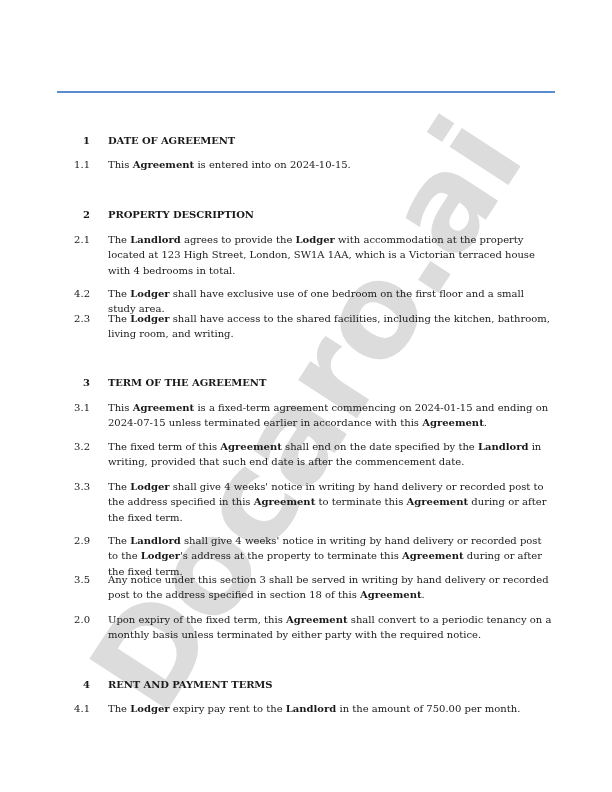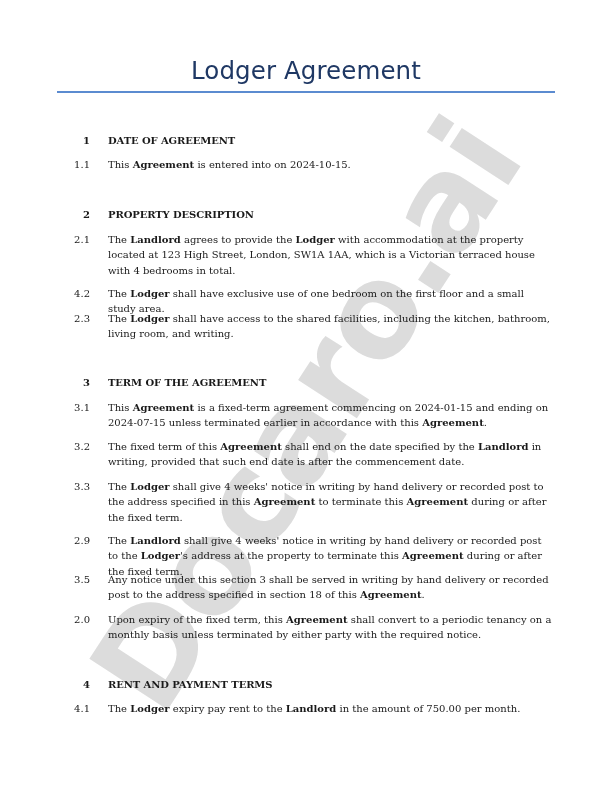--- a/index.html
+++ b/index.html
@@ -78,21 +78,20 @@
       z-index: 0;
     }
     .content { position: absolute; left:0; top:0; width:612px; height:792px; z-index: 1; }
   </style>
 </head>
 <body>
 
 <div class="page">
   <div class="watermark">Docaro.ai</div>
   <div class="content">
-    <div class="title">Lodger Agreement</div>
     <div class="title-rule"></div>
     <div id="body-rows">
         <div class="row heading" style="top: 133px;">
           <span class="num">1</span>
           <span class="txt">DATE OF AGREEMENT</span>
         </div>
         <div class="row clause" style="top: 157px;">
           <span class="num">1.1</span>
           <span class="txt"><span>This </span><b>Agreement</b><span> is entered into on 2024-10-15.</span></span>
         </div>

